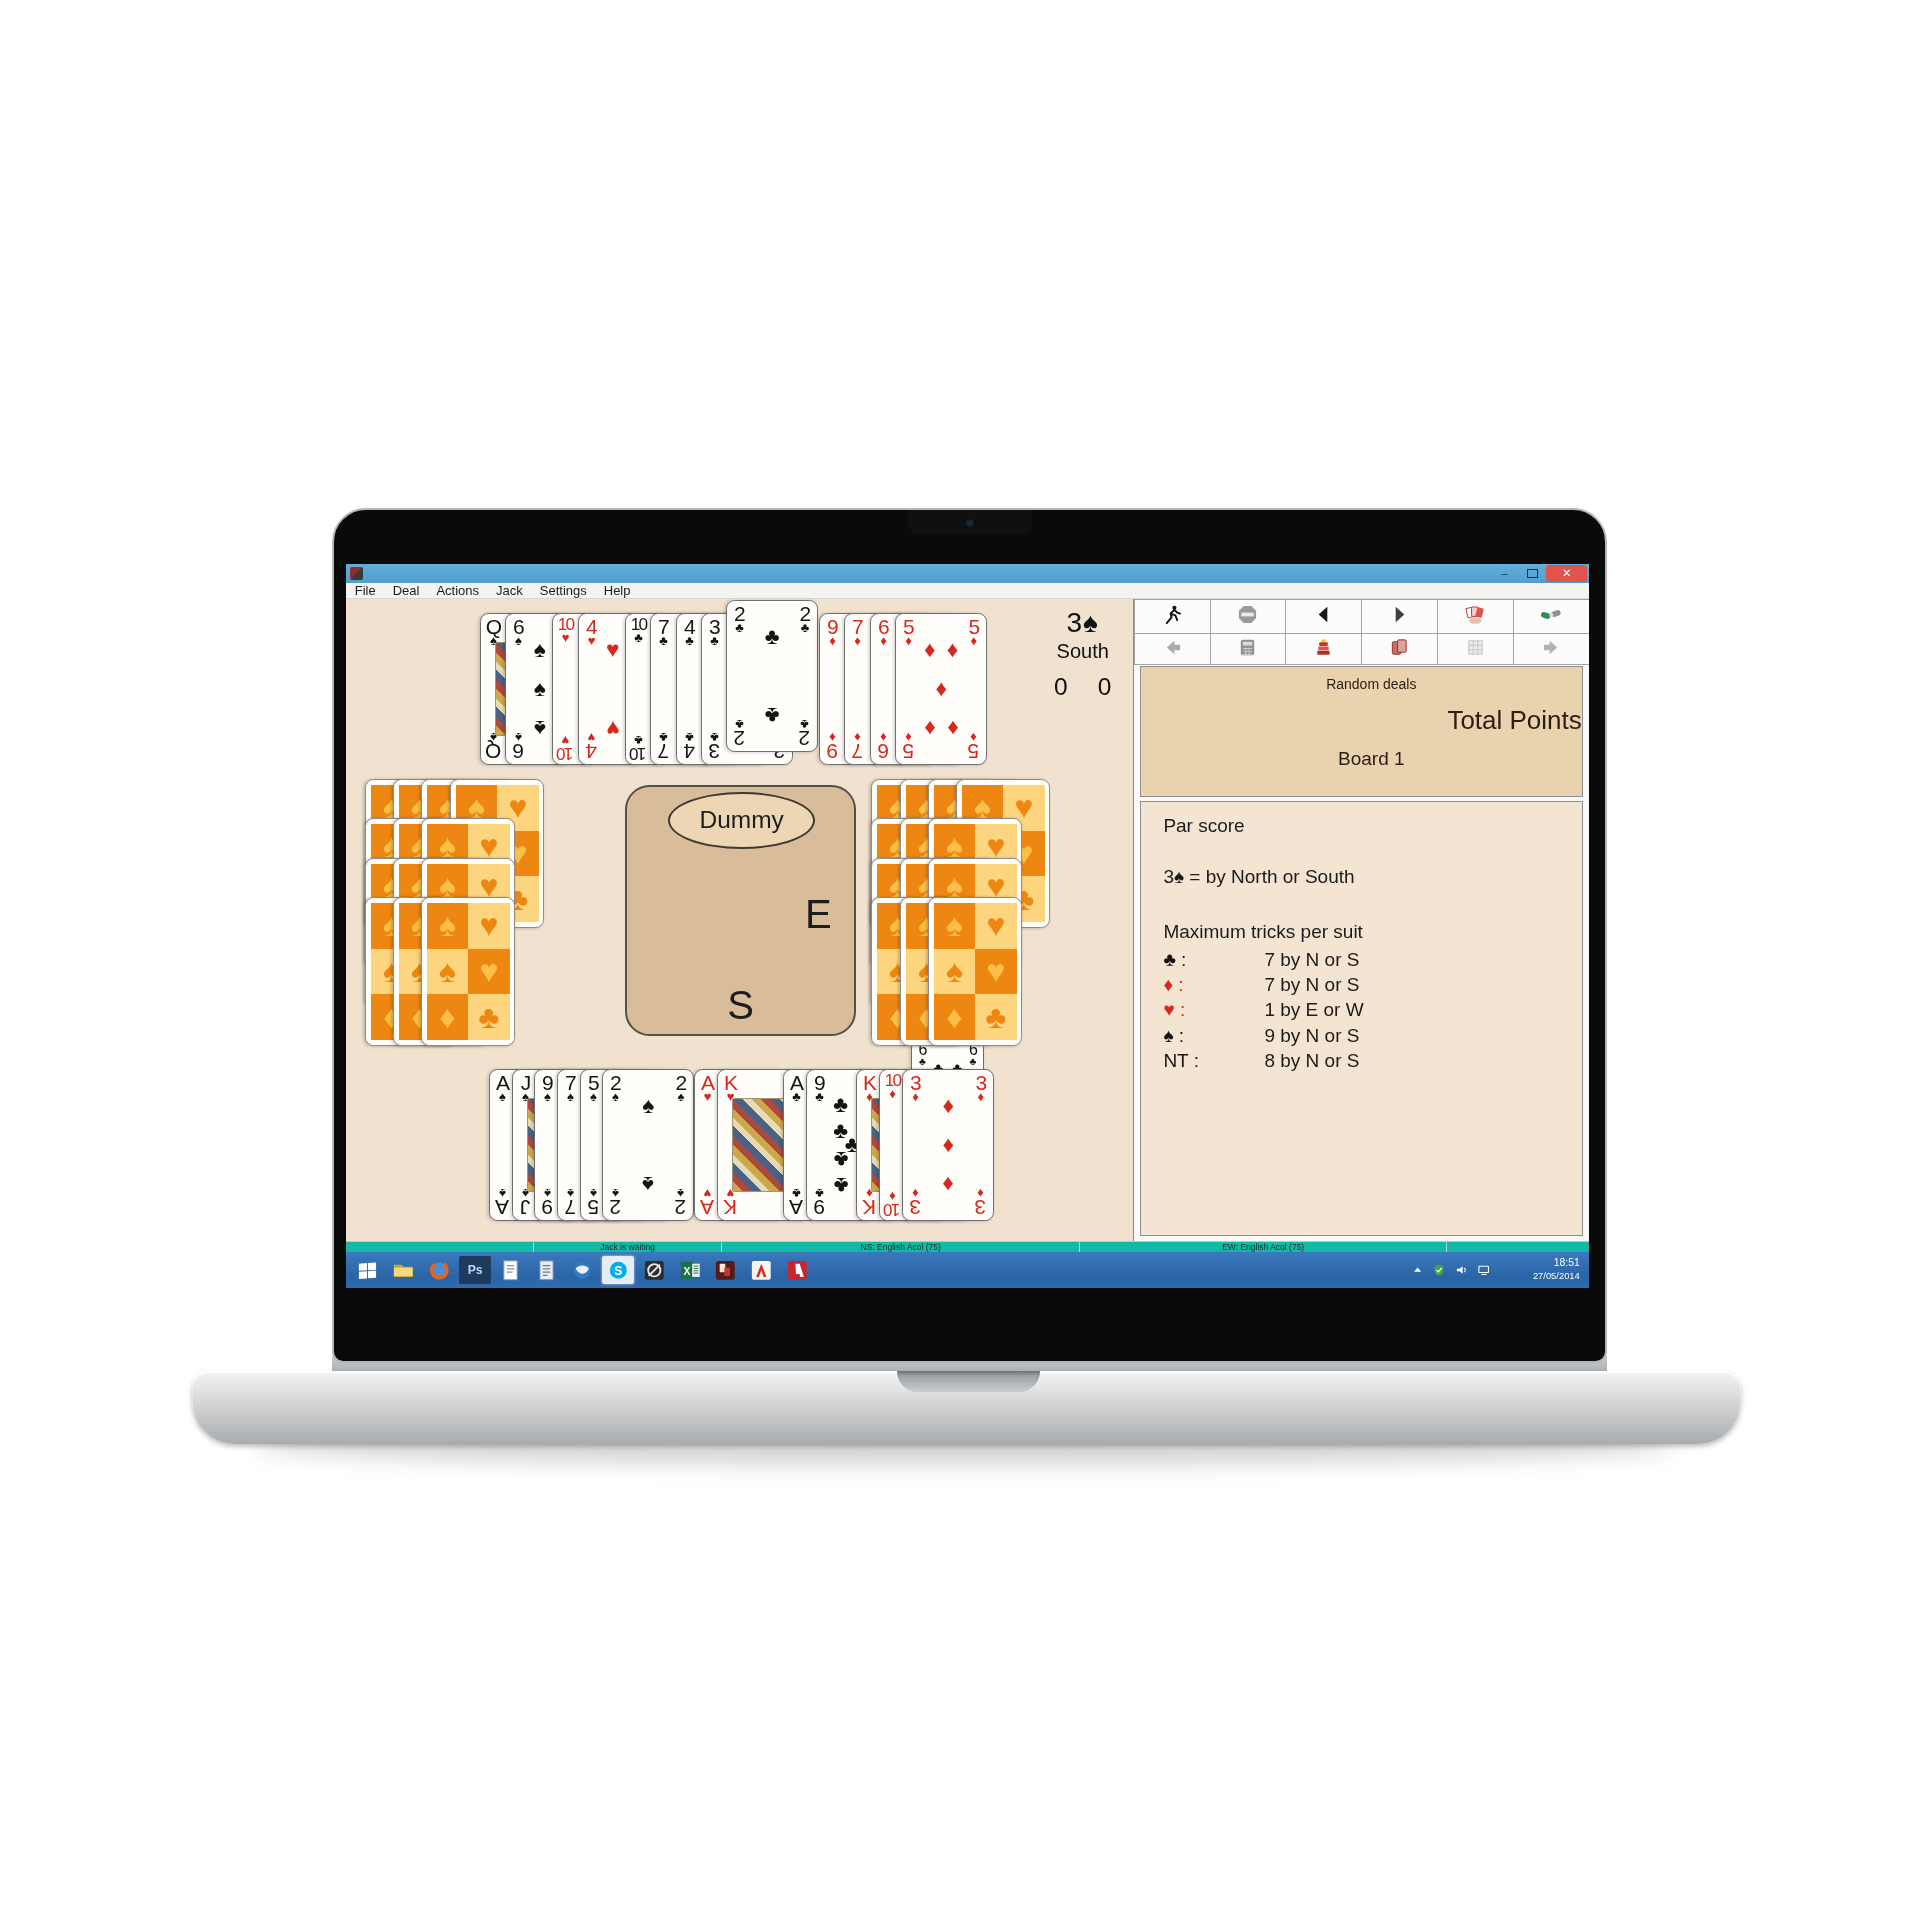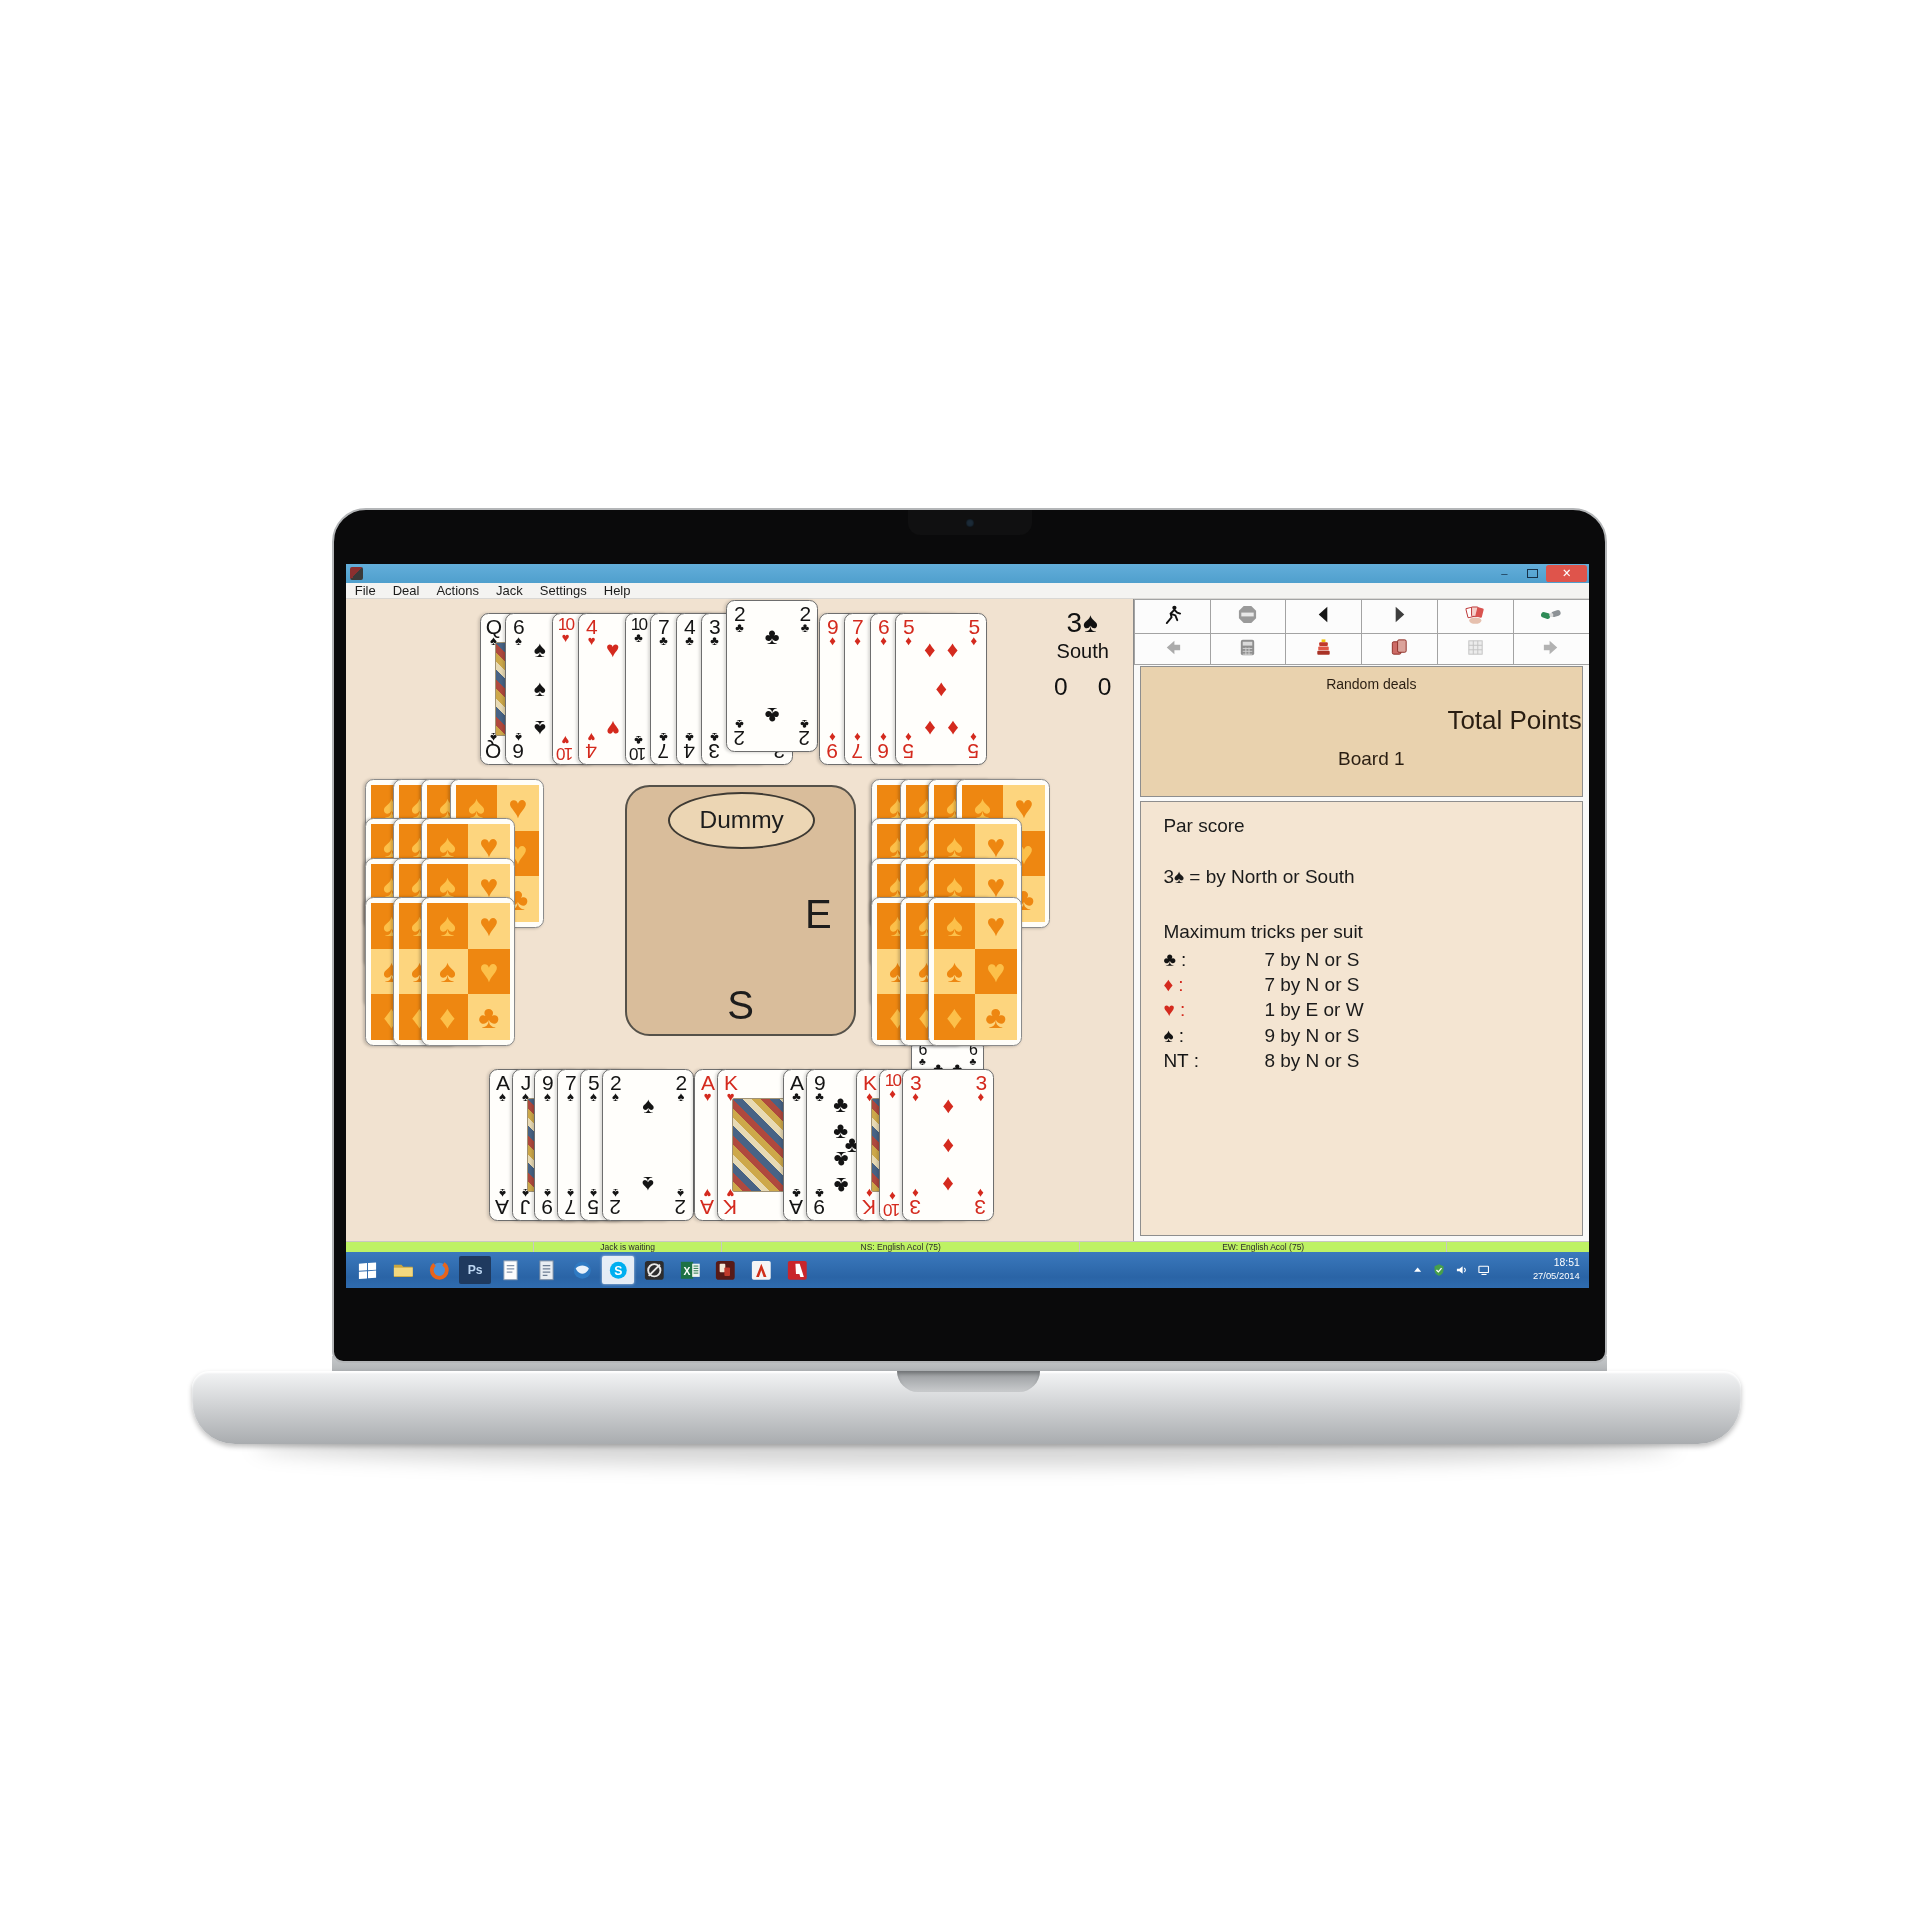--- a/index.html
+++ b/index.html
@@ -90,21 +90,21 @@
   .board{font-size:19px;margin-top:12.2px;}
   .parbox{position:absolute;left:5.6px;top:202px;width:443px;height:435px;background:#f4e5d2;
           border:0.9px solid #8e8e8e;box-sizing:border-box;color:#1b1b1b;}
   .parbox .ptitle{position:absolute;left:22.6px;top:13px;font-size:19px;}
   .parbox .pline{position:absolute;left:22.6px;top:64px;font-size:19px;}
   .parbox .mtitle{position:absolute;left:22.6px;top:119px;font-size:19px;}
   .trows{position:absolute;left:22.6px;top:145px;right:9.4px;}
   .trow{height:25.4px;font-size:19px;display:flex;align-items:center;}
   .tsuit{width:101px;}
   
-  .statusbar{position:absolute;left:0;top:677px;width:100%;height:11.3px;background:#bef264;
+  .statusbar{position:absolute;left:0;top:677px;width:100%;height:11.3px;background:#14b8a6;
              border-top:0.9px solid #c9c7c3;box-sizing:border-box;display:flex;}
   .sseg{height:100%;border-right:0.9px solid #c9c7c3;box-sizing:border-box;display:flex;
         align-items:center;justify-content:center;font-size:8.5px;color:#2c2c2c;overflow:hidden;}
   
   .taskbar{position:absolute;left:0;top:688px;width:100%;height:36px;
            background:linear-gradient(#3b79bd,#2a64a6 70%,#2f6cb0);display:flex;align-items:center;}
   .start{width:32px;height:28px;margin-left:5.6px;display:flex;align-items:center;justify-content:center;}
   .tico{width:32px;height:28px;margin-left:3.8px;border-radius:1.9px;display:flex;align-items:center;
         justify-content:center;position:relative;}
   .tico.active{background:rgba(255,255,255,.88);box-shadow:0 0 2.8px rgba(255,255,255,.7);}

